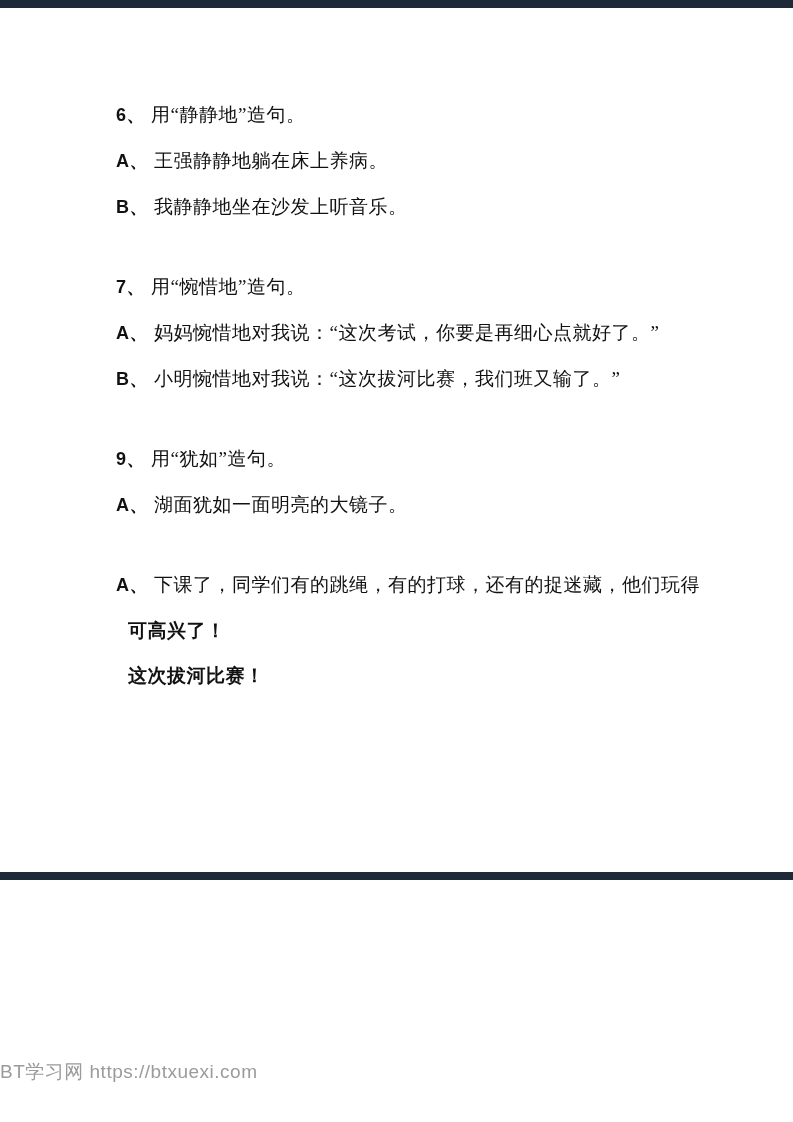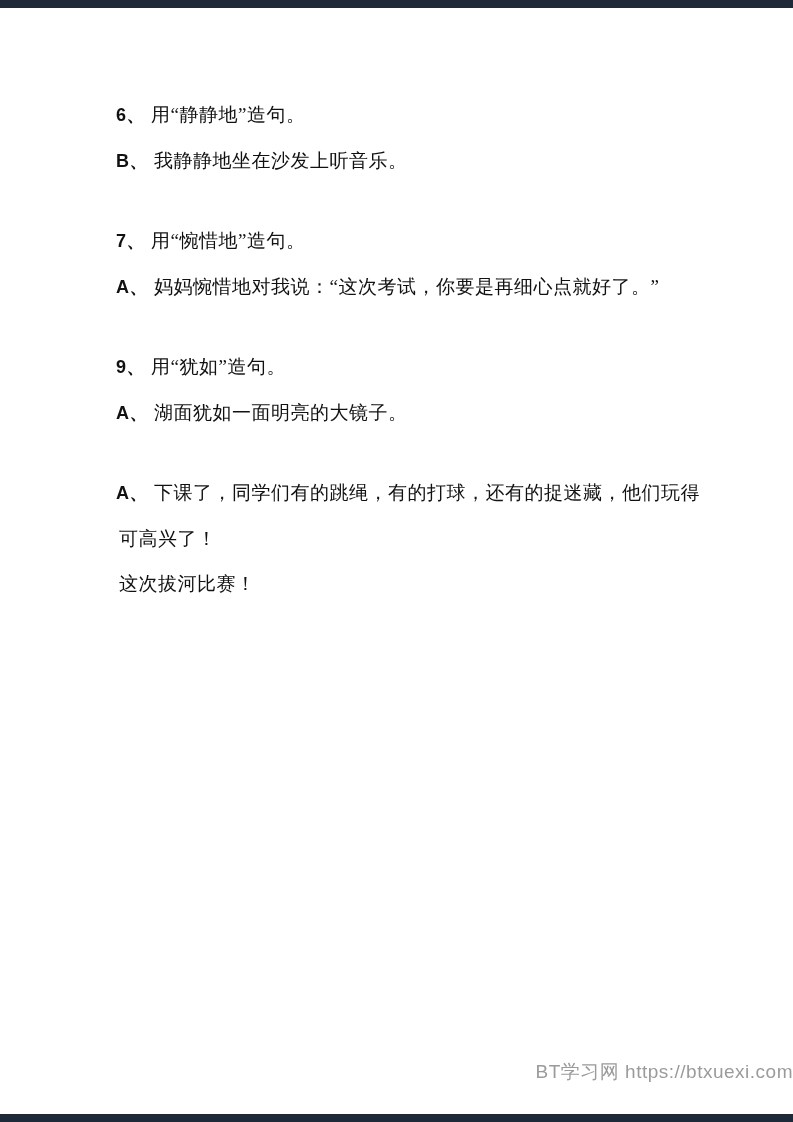--- a/index.html
+++ b/index.html
@@ -4,21 +4,21 @@
 <style>
   html, body { margin: 0; padding: 0; }
   body {
     width: 793px; height: 1122px;
     background: #ffffff;
     font-family: "Liberation Serif", "DejaVu Serif", serif;
     overflow: hidden;
   }
   .page {
     position: relative;
-    width: 793px; height: 1122px;
+    width: 793px; height: 880px;
     background: #ffffff;
   }
   .edge-bar {
     position: absolute; left: 0; width: 793px; height: 8px;
     background: #1f2a38;
   }
   .edge-bar.top { top: 0; }
   .edge-bar.bottom { bottom: 0; }
   .content {
     position: absolute;
@@ -33,56 +33,62 @@
     line-height: 45px;
     white-space: nowrap;
     letter-spacing: 0.5px;
   }
   .lbl {
     font-weight: 700;
     font-family: "Liberation Sans", "DejaVu Sans", sans-serif;
     font-size: 18px;
     margin-right: 6px;
   }
-  .wrapline { margin-left: 3px; }
+  .wrapline { margin-left: 12px; font-weight: bold; }
   .footer {
     position: absolute;
     left: 0; top: 1058px;
     width: 793px;
-    text-align: right;
+    text-align: left;
     font-family: "Liberation Sans", "DejaVu Sans", sans-serif;
     font-size: 19px;
     line-height: 28px;
     color: #9b9b9b;
     letter-spacing: 0.5px;
   }
 </style>
 </head>
 <body>
 
 <div class="page">
   <div class="edge-bar top"></div>
 
   <div class="content">
 
     <div class="question">
       <div class="line">
         <span class="lbl">6、</span><span>用“静静地”造句。</span>
       </div>
       <div class="line">
+        <span class="lbl">A、</span><span>王强静静地躺在床上养病。</span>
+      </div>
+      <div class="line">
         <span class="lbl">B、</span><span>我静静地坐在沙发上听音乐。</span>
       </div>
     </div>
 
     <div class="question">
       <div class="line">
         <span class="lbl">7、</span><span>用“惋惜地”造句。</span>
       </div>
       <div class="line">
         <span class="lbl">A、</span><span>妈妈惋惜地对我说：“这次考试，你要是再细心点就好了。”</span>
+      </div>
+      <div class="line">
+        <span class="lbl">B、</span><span>小明惋惜地对我说：“这次拔河比赛，我们班又输了。”</span>
       </div>
     </div>
 
 
     <div class="question">
       <div class="line">
         <span class="lbl">9、</span><span>用“犹如”造句。</span>
       </div>
       <div class="line">
         <span class="lbl">A、</span><span>湖面犹如一面明亮的大镜子。</span>

